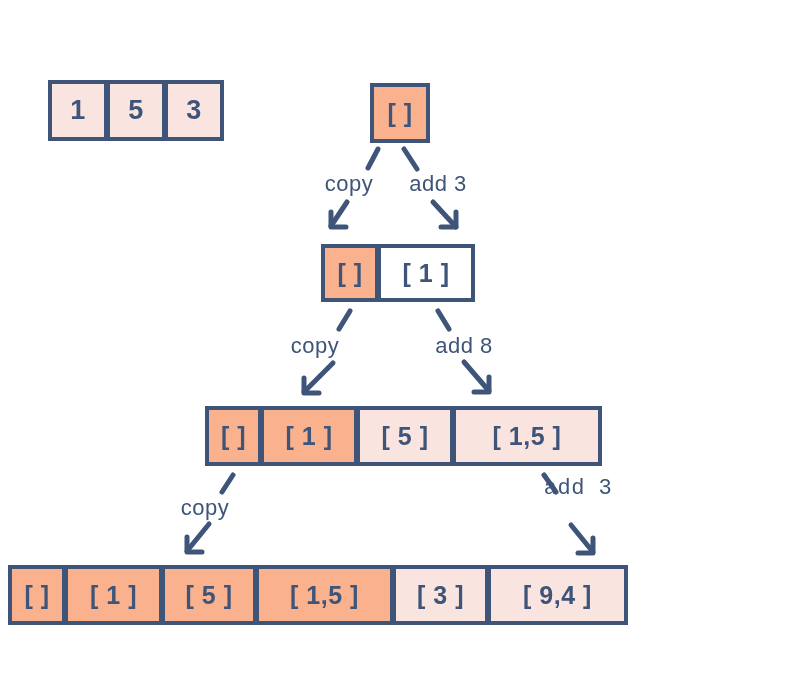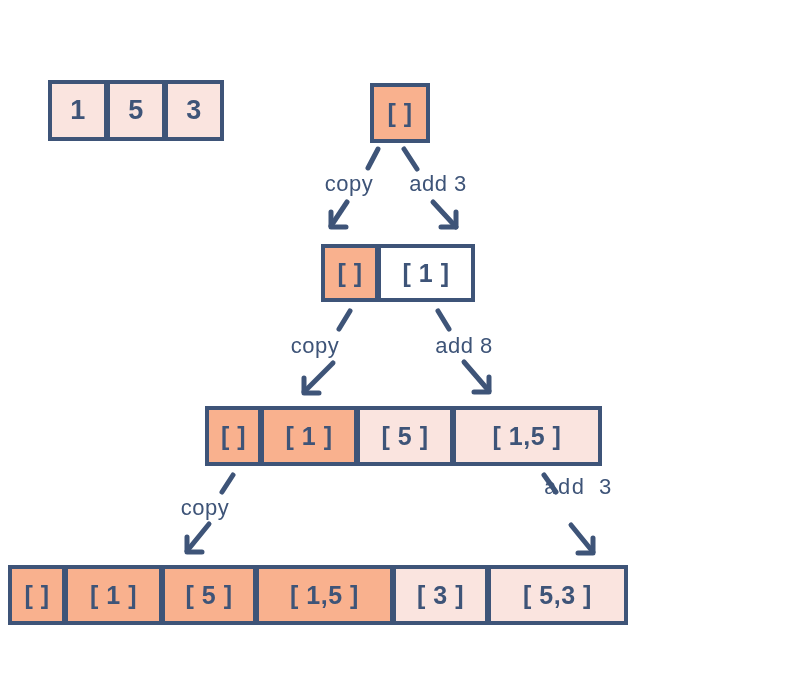--- a/index.html
+++ b/index.html
@@ -121,16 +121,16 @@
 
   <div class="edge-label" style="left:205px;top:508px;">copy</div>
   <div class="edge-label" style="left:578px;top:488px;font-family:Liberation Mono, monospace;">add 3</div>
 
   <div class="row" style="left:8px;top:565px;height:60px;">
     <div class="cell orange" style="width:58px;">[ ]</div>
     <div class="cell orange" style="width:99px;">[ 1 ]</div>
     <div class="cell orange" style="width:96px;">[ 5 ]</div>
     <div class="cell orange" style="width:139px;">[ 1,5 ]</div>
     <div class="cell pink" style="width:97px;">[ 3 ]</div>
-    <div class="cell pink" style="width:141px;">[ 5,3 ]</div>
+    <div class="cell pink" style="width:141px;">[ 9,4 ]</div>
   </div>
 
 </div>
 
 </body></html>

